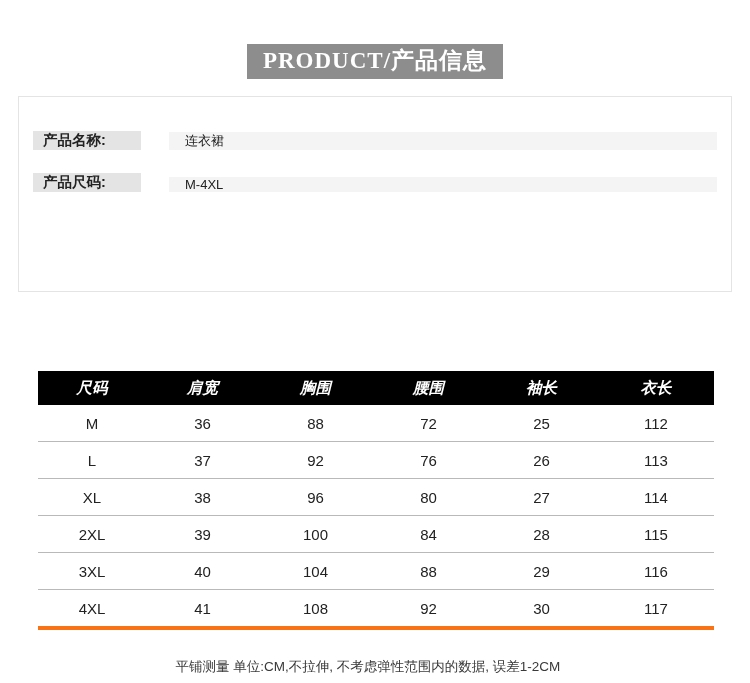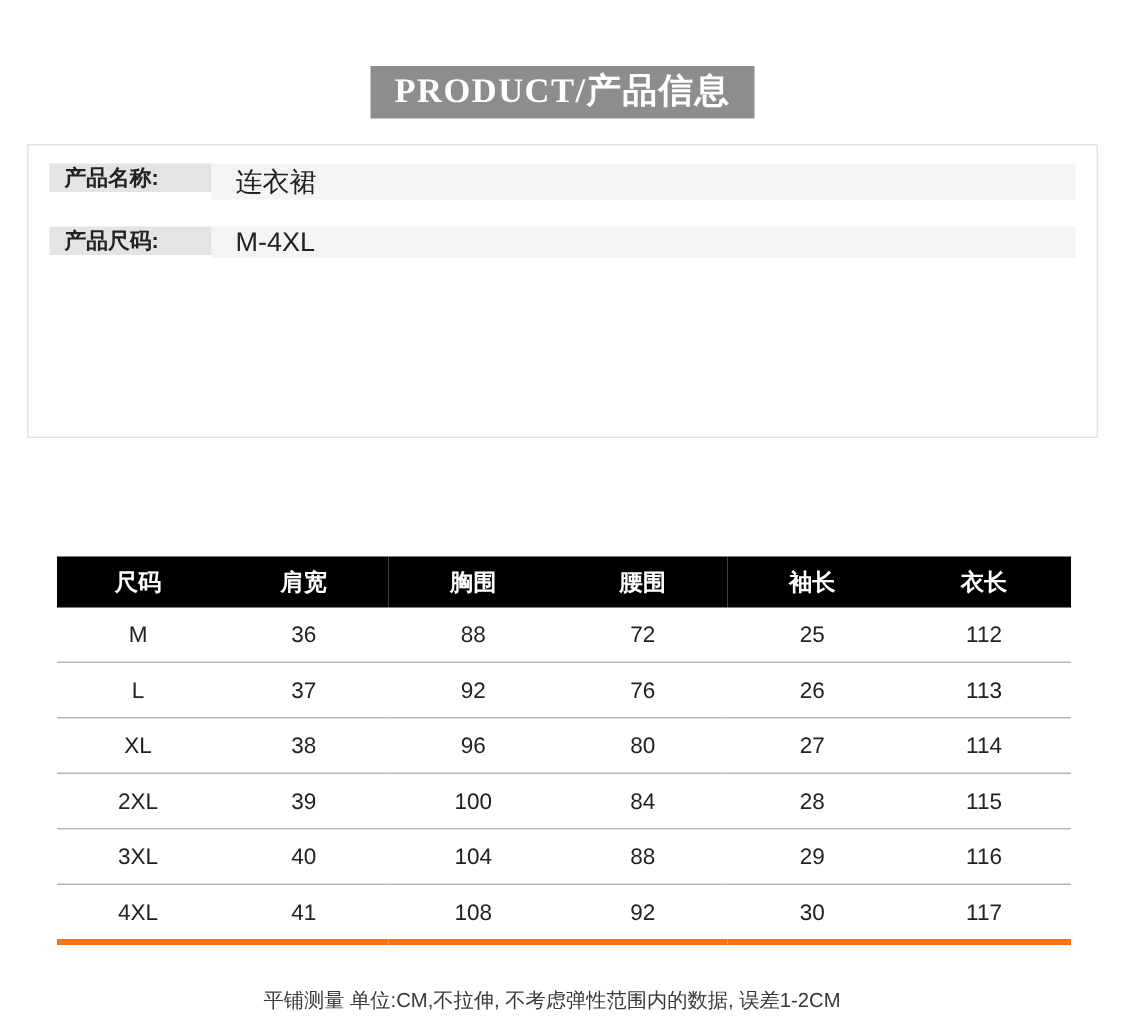--- a/index.html
+++ b/index.html
@@ -50,43 +50,44 @@
     top: 96px;
     left: 18px;
     width: 714px;
     border: 1px solid #e4e4e4;
     box-sizing: border-box;
     padding: 12px 14px 14px 14px;
     background: #fff;
   }
   .info-row {
     display: flex;
-    align-items: flex-start;
+    align-items: flex-end;
     height: 41px;
     margin-bottom: 1px;
+    gap: 28px;
   }
   .info-key {
     width: 108px;
     background: #e4e4e4;
     display: flex;
     align-items: center;
     padding-left: 10px;
     box-sizing: border-box;
     font-size: 14.5px;
     font-weight: bold;
     color: #222;
   }
   .info-val {
     flex: 1;
     background: #f4f4f4;
     display: flex;
     align-items: center;
     padding-left: 16px;
     box-sizing: border-box;
-    font-size: 18px;
+    font-size: 13px;
     color: #222;
   }
   .info-row.empty .info-key { background: #e4e4e4; }
   .info-row.empty .info-val { background: #f4f4f4; }
 
   
   .size-table {
     position: absolute;
     top: 371px;
     left: 38px;
@@ -102,20 +103,21 @@
     padding: 0;
     height: 36px;
     vertical-align: middle;
   }
   .size-table thead th {
     background: #000000;
     color: #ffffff;
     font-weight: bold;
     height: 34px;
     font-size: 15.5px;
+    font-style: italic;
   }
   .size-table tbody tr td {
     border-bottom: 1px solid #b9b9b9;
     font-size: 15px;
   }
   .size-table tbody tr:last-child td {
     border-bottom: 4px solid #f97316;
   }
 
   .size-note {

